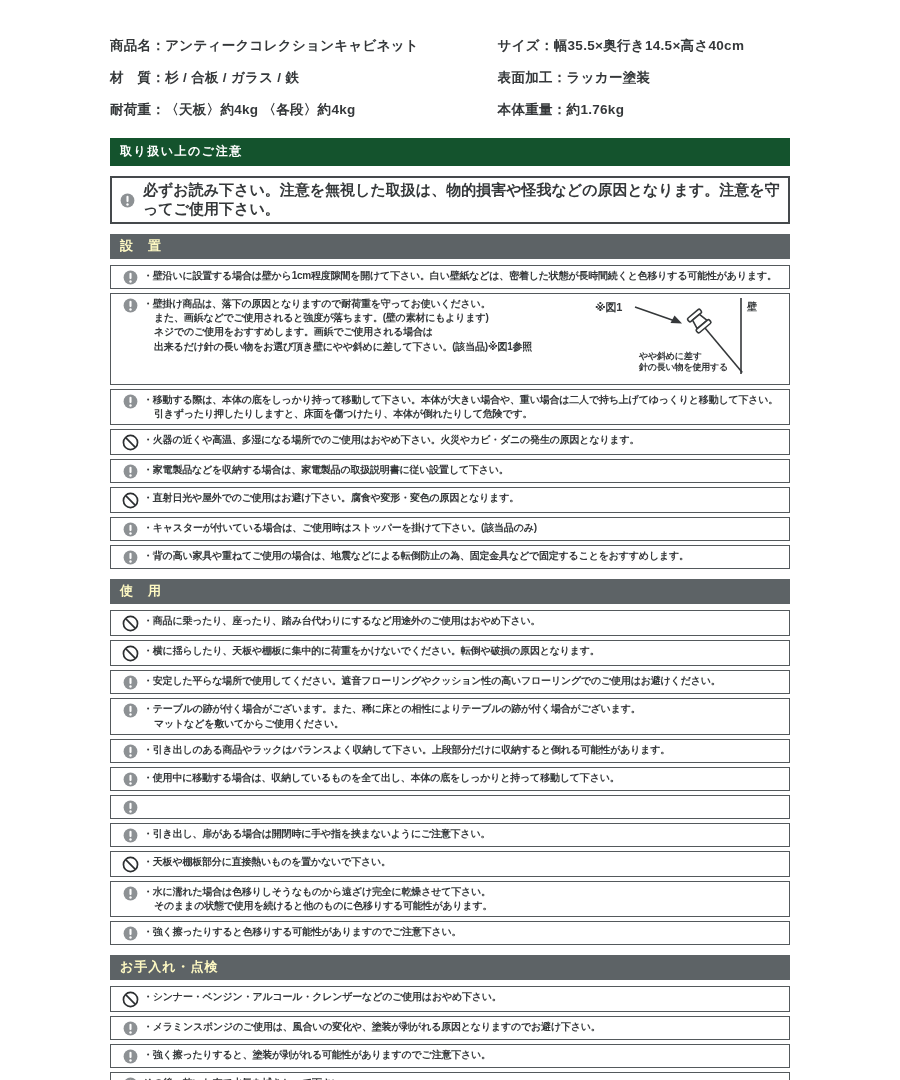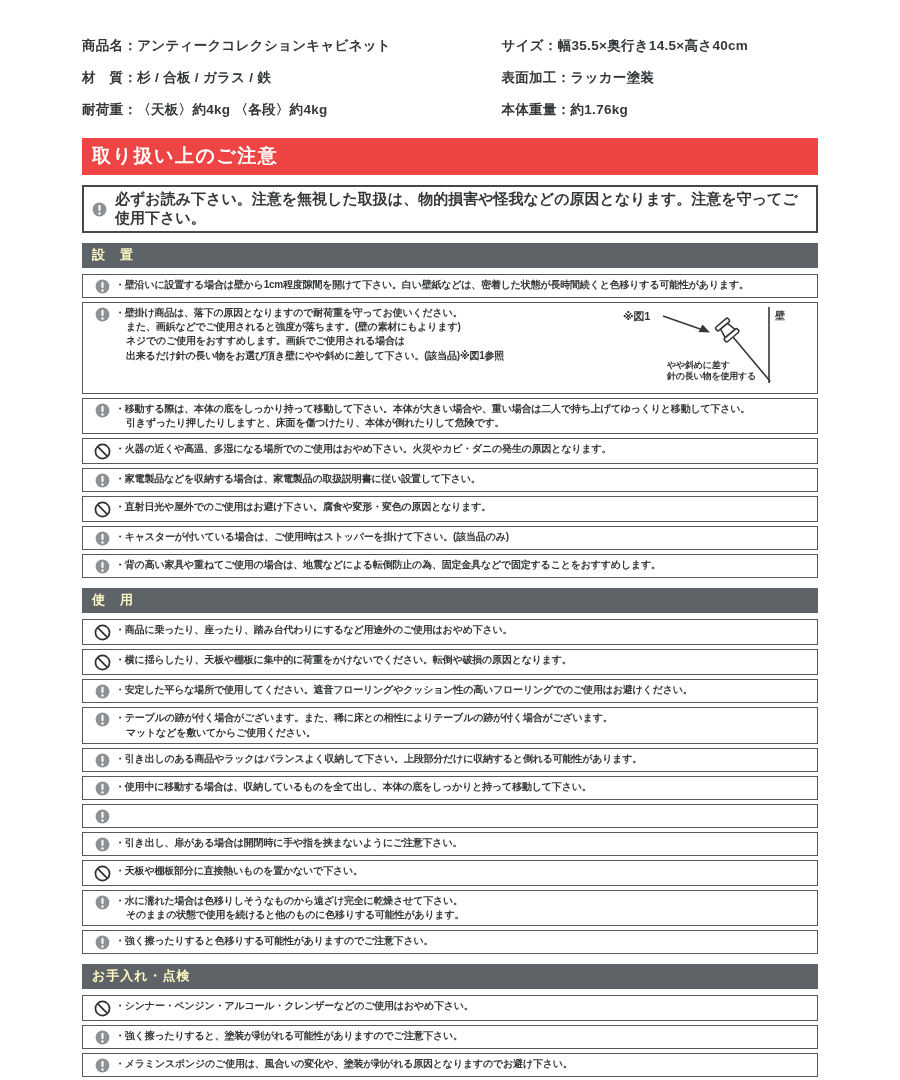--- a/index.html
+++ b/index.html
@@ -1,31 +1,31 @@
 <!DOCTYPE html>
 <html><head>
 <meta charset="utf-8">
 <style>
   html,body{margin:0;padding:0;background:#ffffff;}
   body{
     width:900px;height:1080px;
     font-family:"Liberation Sans","DejaVu Sans",sans-serif;
     color:#35383a;
   }
-  .page{box-sizing:border-box;width:900px;height:1080px;padding:28px 82px 0;position:relative;background:#fff;}
+  .page{box-sizing:border-box;width:900px;height:1080px;padding:28px 110px 0;position:relative;background:#fff;}
 
   
   .info{display:flex;margin:2px 0 12px;}
   .info-col-left{width:57%;}
   .info-col-right{width:43%;}
   .info-row{height:32px;display:flex;align-items:center;font-weight:700;font-size:13.5px;letter-spacing:.3px;}
   .info-label{white-space:pre;}
 
   
-  .banner{background:#ef4444;color:#fff;font-weight:700;font-size:19px;padding:5px 10px 6px;letter-spacing:1.5px;}
+  .banner{background:#14532d;color:#fff;font-weight:700;font-size:12px;padding:5px 10px 6px;letter-spacing:1.5px;}
 
   
   .notice{margin-top:10px;border:2px solid #45494c;display:flex;align-items:center;gap:8px;padding:3px 8px;font-weight:700;font-size:15px;}
   .notice .icon-cell{flex:0 0 auto;display:flex;}
 
   
   .section{margin-top:10px;}
   .sec-header{background:#5d6366;color:#fef9c3;font-weight:700;font-size:13px;padding:3px 10px 4px;letter-spacing:1px;margin-bottom:6px;}
   .item{
     border:1.5px solid #54595c;display:flex;align-items:flex-start;
@@ -355,33 +355,33 @@
         </div>
         <div class="item">
           <span class="icon-cell">
   <svg width="15" height="15" viewBox="0 0 20 20">
     <circle cx="10" cy="10" r="9.2" fill="#8d9194"></circle>
     <rect x="8.6" y="3.8" width="2.8" height="8.4" rx="1.4" fill="#ffffff"></rect>
     <circle cx="10" cy="15.4" r="1.6" fill="#ffffff"></circle>
   </svg>
 </span>
           <div class="item-text">
+            <div class="item-line">・メラミンスポンジのご使用は、風合いの変化や、塗装が剥がれる原因となりますのでお避け下さい。</div>
+          </div>
+        </div>
+        <div class="item">
+          <span class="icon-cell">
+  <svg width="15" height="15" viewBox="0 0 20 20">
+    <circle cx="10" cy="10" r="9.2" fill="#8d9194"></circle>
+    <rect x="8.6" y="3.8" width="2.8" height="8.4" rx="1.4" fill="#ffffff"></rect>
+    <circle cx="10" cy="15.4" r="1.6" fill="#ffffff"></circle>
+  </svg>
+</span>
+          <div class="item-text">
             <div class="item-line">・強く擦ったりすると、塗装が剥がれる可能性がありますのでご注意下さい。</div>
-          </div>
-        </div>
-        <div class="item">
-          <span class="icon-cell">
-  <svg width="15" height="15" viewBox="0 0 20 20">
-    <circle cx="10" cy="10" r="9.2" fill="#8d9194"></circle>
-    <rect x="8.6" y="3.8" width="2.8" height="8.4" rx="1.4" fill="#ffffff"></rect>
-    <circle cx="10" cy="15.4" r="1.6" fill="#ffffff"></circle>
-  </svg>
-</span>
-          <div class="item-text">
-            <div class="item-line">・メラミンスポンジのご使用は、風合いの変化や、塗装が剥がれる原因となりますのでお避け下さい。</div>
           </div>
         </div>
         <div class="item">
           <span class="icon-cell">
   <svg width="15" height="15" viewBox="0 0 20 20">
     <circle cx="10" cy="10" r="9.2" fill="#8d9194"></circle>
     <rect x="8.6" y="3.8" width="2.8" height="8.4" rx="1.4" fill="#ffffff"></rect>
     <circle cx="10" cy="15.4" r="1.6" fill="#ffffff"></circle>
   </svg>
 </span>

